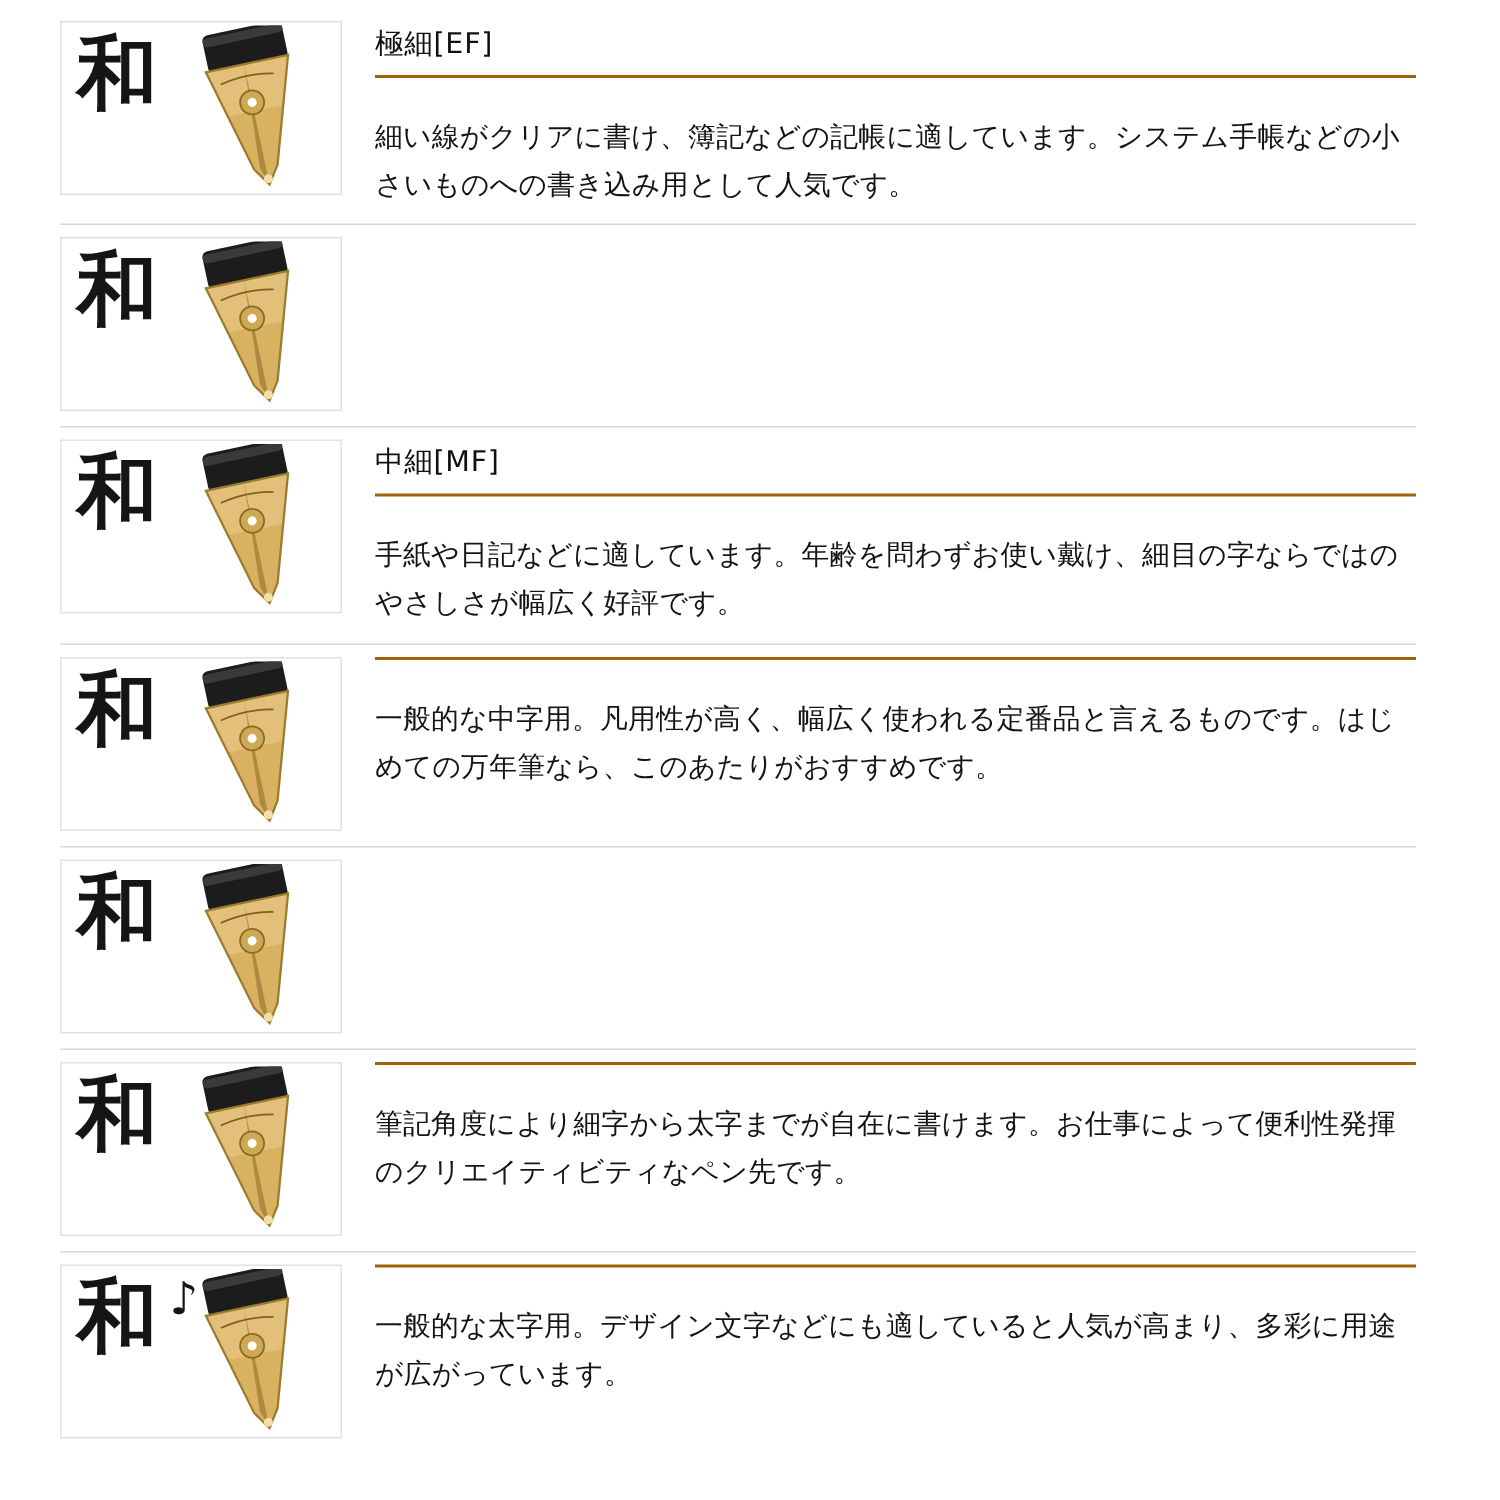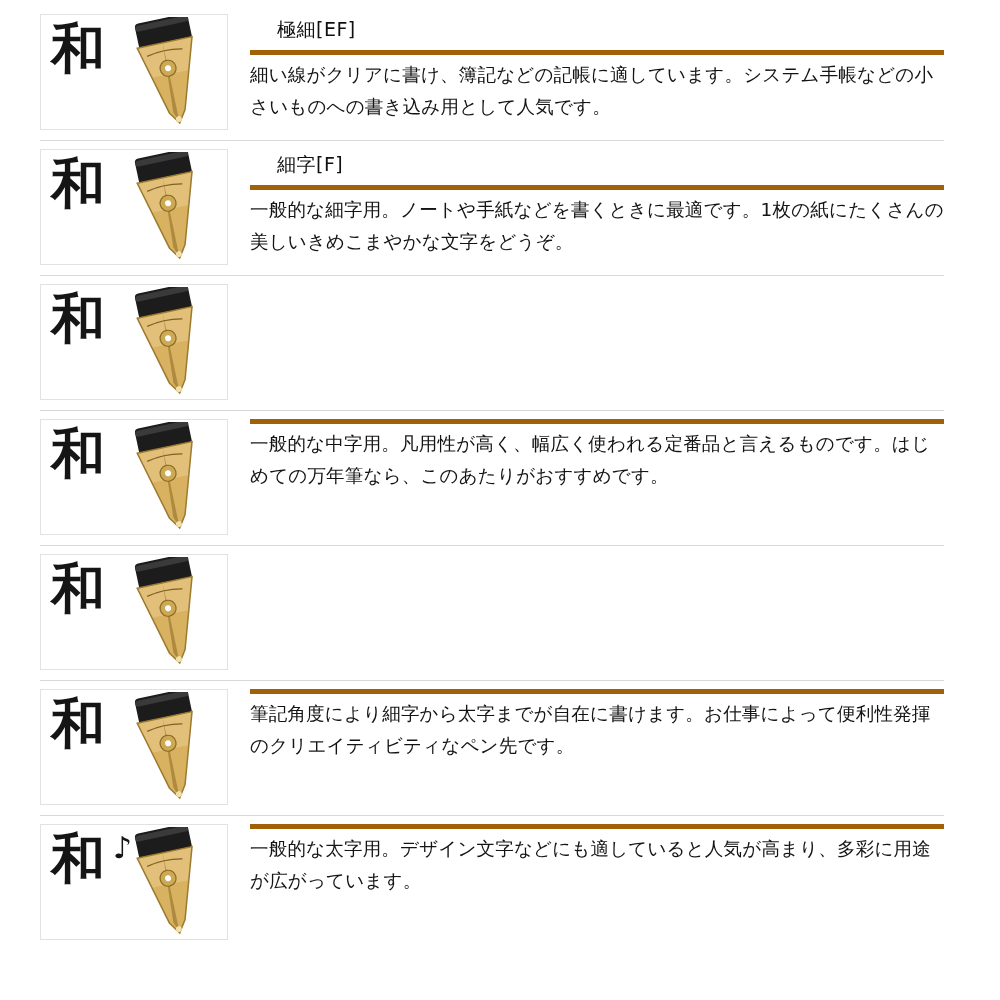--- a/index.html
+++ b/index.html
@@ -73,25 +73,24 @@
     padding-left: 22px;
     box-sizing: border-box;
   }
   .row-title {
     font-size: 19px;
     font-weight: 400;
     color: #101010;
     letter-spacing: 0.5px;
     padding: 4px 0 9px 0;
     line-height: 1.2;
-    margin-left: 27px;
   }
   .row-desc {
-    border-top: 5px solid #a16207;
-    padding-top: 4px;
+    border-top: 2px solid #a16207;
+    padding-top: 24px;
     font-size: 18.5px;
     line-height: 1.72;
     color: #141414;
     letter-spacing: 0.2px;
   }
 </style>
 </head>
 <body>
 
 <div class="page">
@@ -135,45 +134,45 @@
             <path d="M70 26 L70 88 L70 108 L66 96 Z" fill="#8a6a24" opacity="0.55"></path>
             <path d="M44 26 L100 26 L78 96 L70 108 L62 96 Z" fill="none" stroke="#9c7a2e" stroke-width="1.5"></path>
             <circle cx="70" cy="52" r="8" fill="#cda954" stroke="#8a6a24" stroke-width="1.2"></circle>
             <circle cx="70" cy="52" r="3" fill="#fdfdfb"></circle>
             <path d="M52 36 Q70 32 88 36" stroke="#7e6020" stroke-width="1.2" fill="none"></path>
             <circle cx="70" cy="104" r="3" fill="#f2e0a8"></circle>
           </g>
         </svg>
       </div>
     </div>
-    <div class="row-body">
-      <div class="row-title">細字[F]</div>
-      <div class="row-desc">一般的な細字用。ノートや手紙などを書くときに最適です。1枚の紙にたくさんの美しいきめこまやかな文字をどうぞ。</div>
-    </div>
-  </div>
-
-  <div class="nib-row">
-    <div class="nib-figure">
-      <div class="nib-kanji">和</div>
-      <div class="nib-art">
-        <svg viewBox="0 0 132 112" width="132" height="112">
-          <g transform="rotate(-12 66 56)">
-            <rect x="46" y="2" width="54" height="26" rx="4" fill="#1c1c1c"></rect>
-            <rect x="46" y="4" width="54" height="6" rx="3" fill="#3a3a3a"></rect>
-            <path d="M44 26 L100 26 L78 96 L70 108 L62 96 Z" fill="#d8b261"></path>
-            <path d="M44 26 L100 26 L90 58 L52 58 Z" fill="#e2c07a"></path>
-            <path d="M70 26 L70 88 L70 108 L66 96 Z" fill="#8a6a24" opacity="0.55"></path>
-            <path d="M44 26 L100 26 L78 96 L70 108 L62 96 Z" fill="none" stroke="#9c7a2e" stroke-width="1.5"></path>
-            <circle cx="70" cy="52" r="8" fill="#cda954" stroke="#8a6a24" stroke-width="1.2"></circle>
-            <circle cx="70" cy="52" r="3" fill="#fdfdfb"></circle>
-            <path d="M52 36 Q70 32 88 36" stroke="#7e6020" stroke-width="1.2" fill="none"></path>
-            <circle cx="70" cy="104" r="3" fill="#f2e0a8"></circle>
-          </g>
-        </svg>
-      </div>
+  </div>
+
+  <div class="nib-row">
+    <div class="nib-figure">
+      <div class="nib-kanji">和</div>
+      <div class="nib-art">
+        <svg viewBox="0 0 132 112" width="132" height="112">
+          <g transform="rotate(-12 66 56)">
+            <rect x="46" y="2" width="54" height="26" rx="4" fill="#1c1c1c"></rect>
+            <rect x="46" y="4" width="54" height="6" rx="3" fill="#3a3a3a"></rect>
+            <path d="M44 26 L100 26 L78 96 L70 108 L62 96 Z" fill="#d8b261"></path>
+            <path d="M44 26 L100 26 L90 58 L52 58 Z" fill="#e2c07a"></path>
+            <path d="M70 26 L70 88 L70 108 L66 96 Z" fill="#8a6a24" opacity="0.55"></path>
+            <path d="M44 26 L100 26 L78 96 L70 108 L62 96 Z" fill="none" stroke="#9c7a2e" stroke-width="1.5"></path>
+            <circle cx="70" cy="52" r="8" fill="#cda954" stroke="#8a6a24" stroke-width="1.2"></circle>
+            <circle cx="70" cy="52" r="3" fill="#fdfdfb"></circle>
+            <path d="M52 36 Q70 32 88 36" stroke="#7e6020" stroke-width="1.2" fill="none"></path>
+            <circle cx="70" cy="104" r="3" fill="#f2e0a8"></circle>
+          </g>
+        </svg>
+      </div>
+    </div>
+    <div class="row-body">
+      <div class="row-title">中細[MF]</div>
+      <div class="row-desc">手紙や日記などに適しています。年齢を問わずお使い戴け、細目の字ならではのやさしさが幅広く好評です。</div>
     </div>
   </div>
 
   <div class="nib-row">
     <div class="nib-figure">
       <div class="nib-kanji">和</div>
       <div class="nib-art">
         <svg viewBox="0 0 132 112" width="132" height="112">
           <g transform="rotate(-12 66 56)">
             <rect x="46" y="2" width="54" height="26" rx="4" fill="#1c1c1c"></rect>

